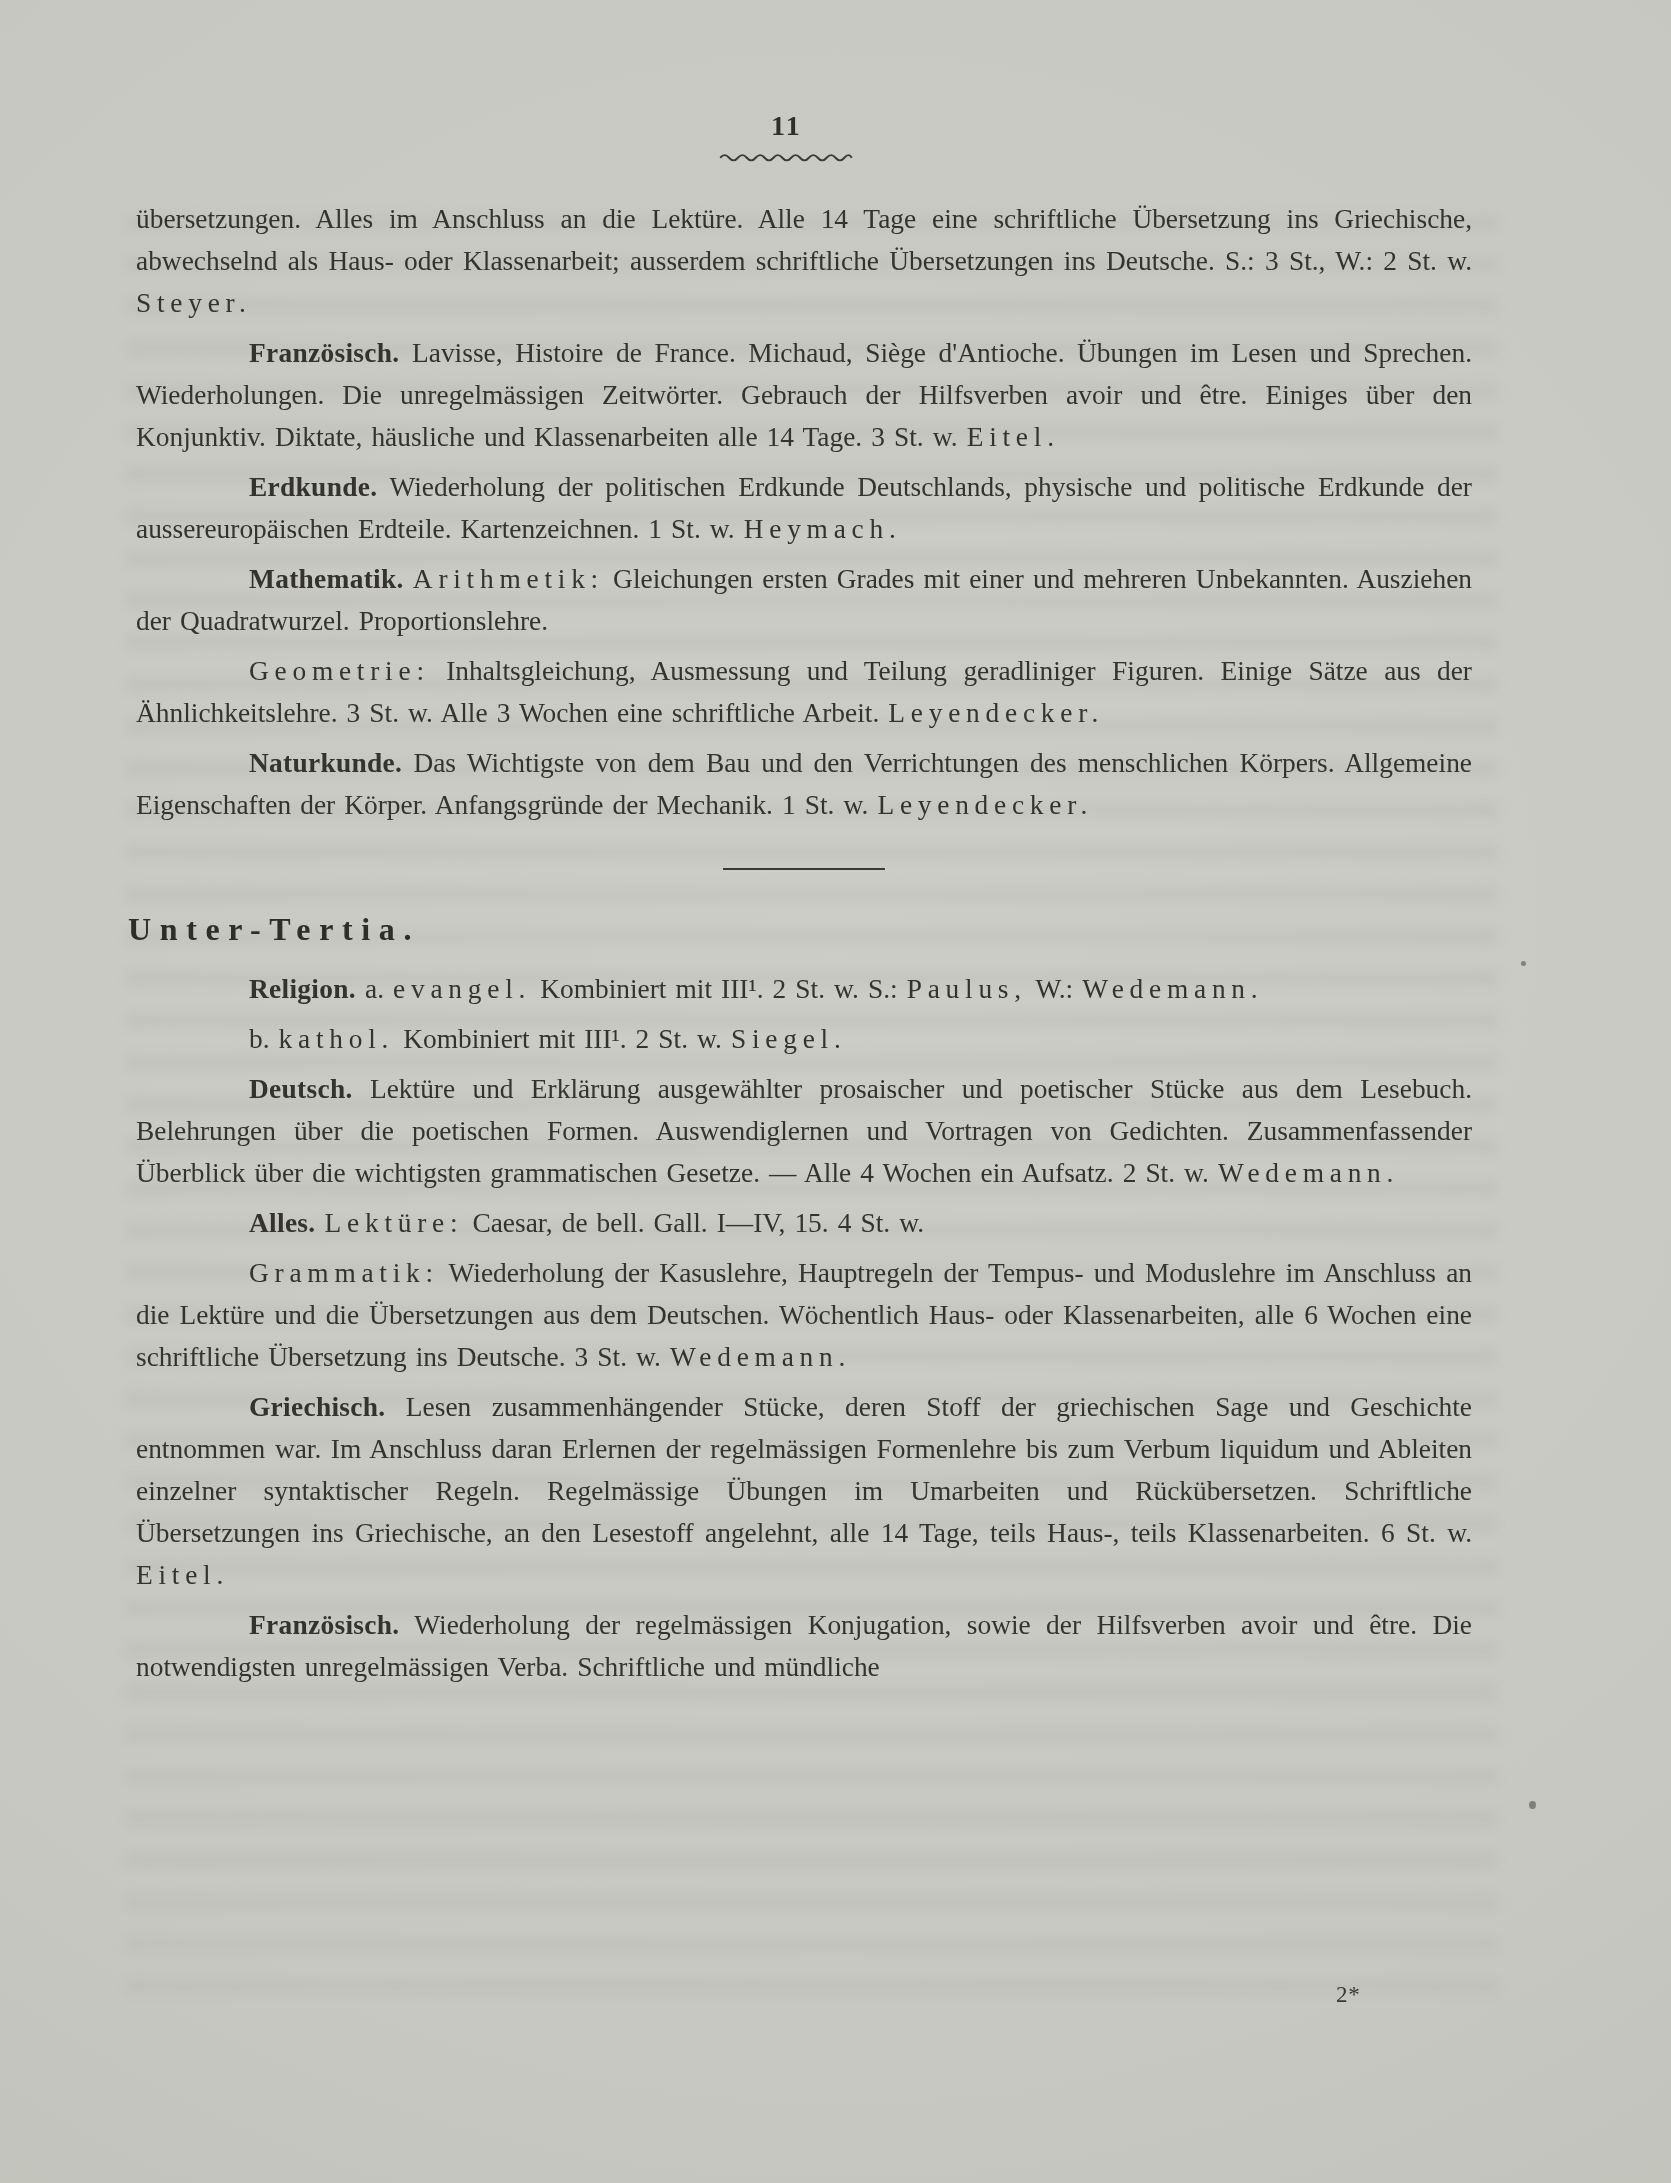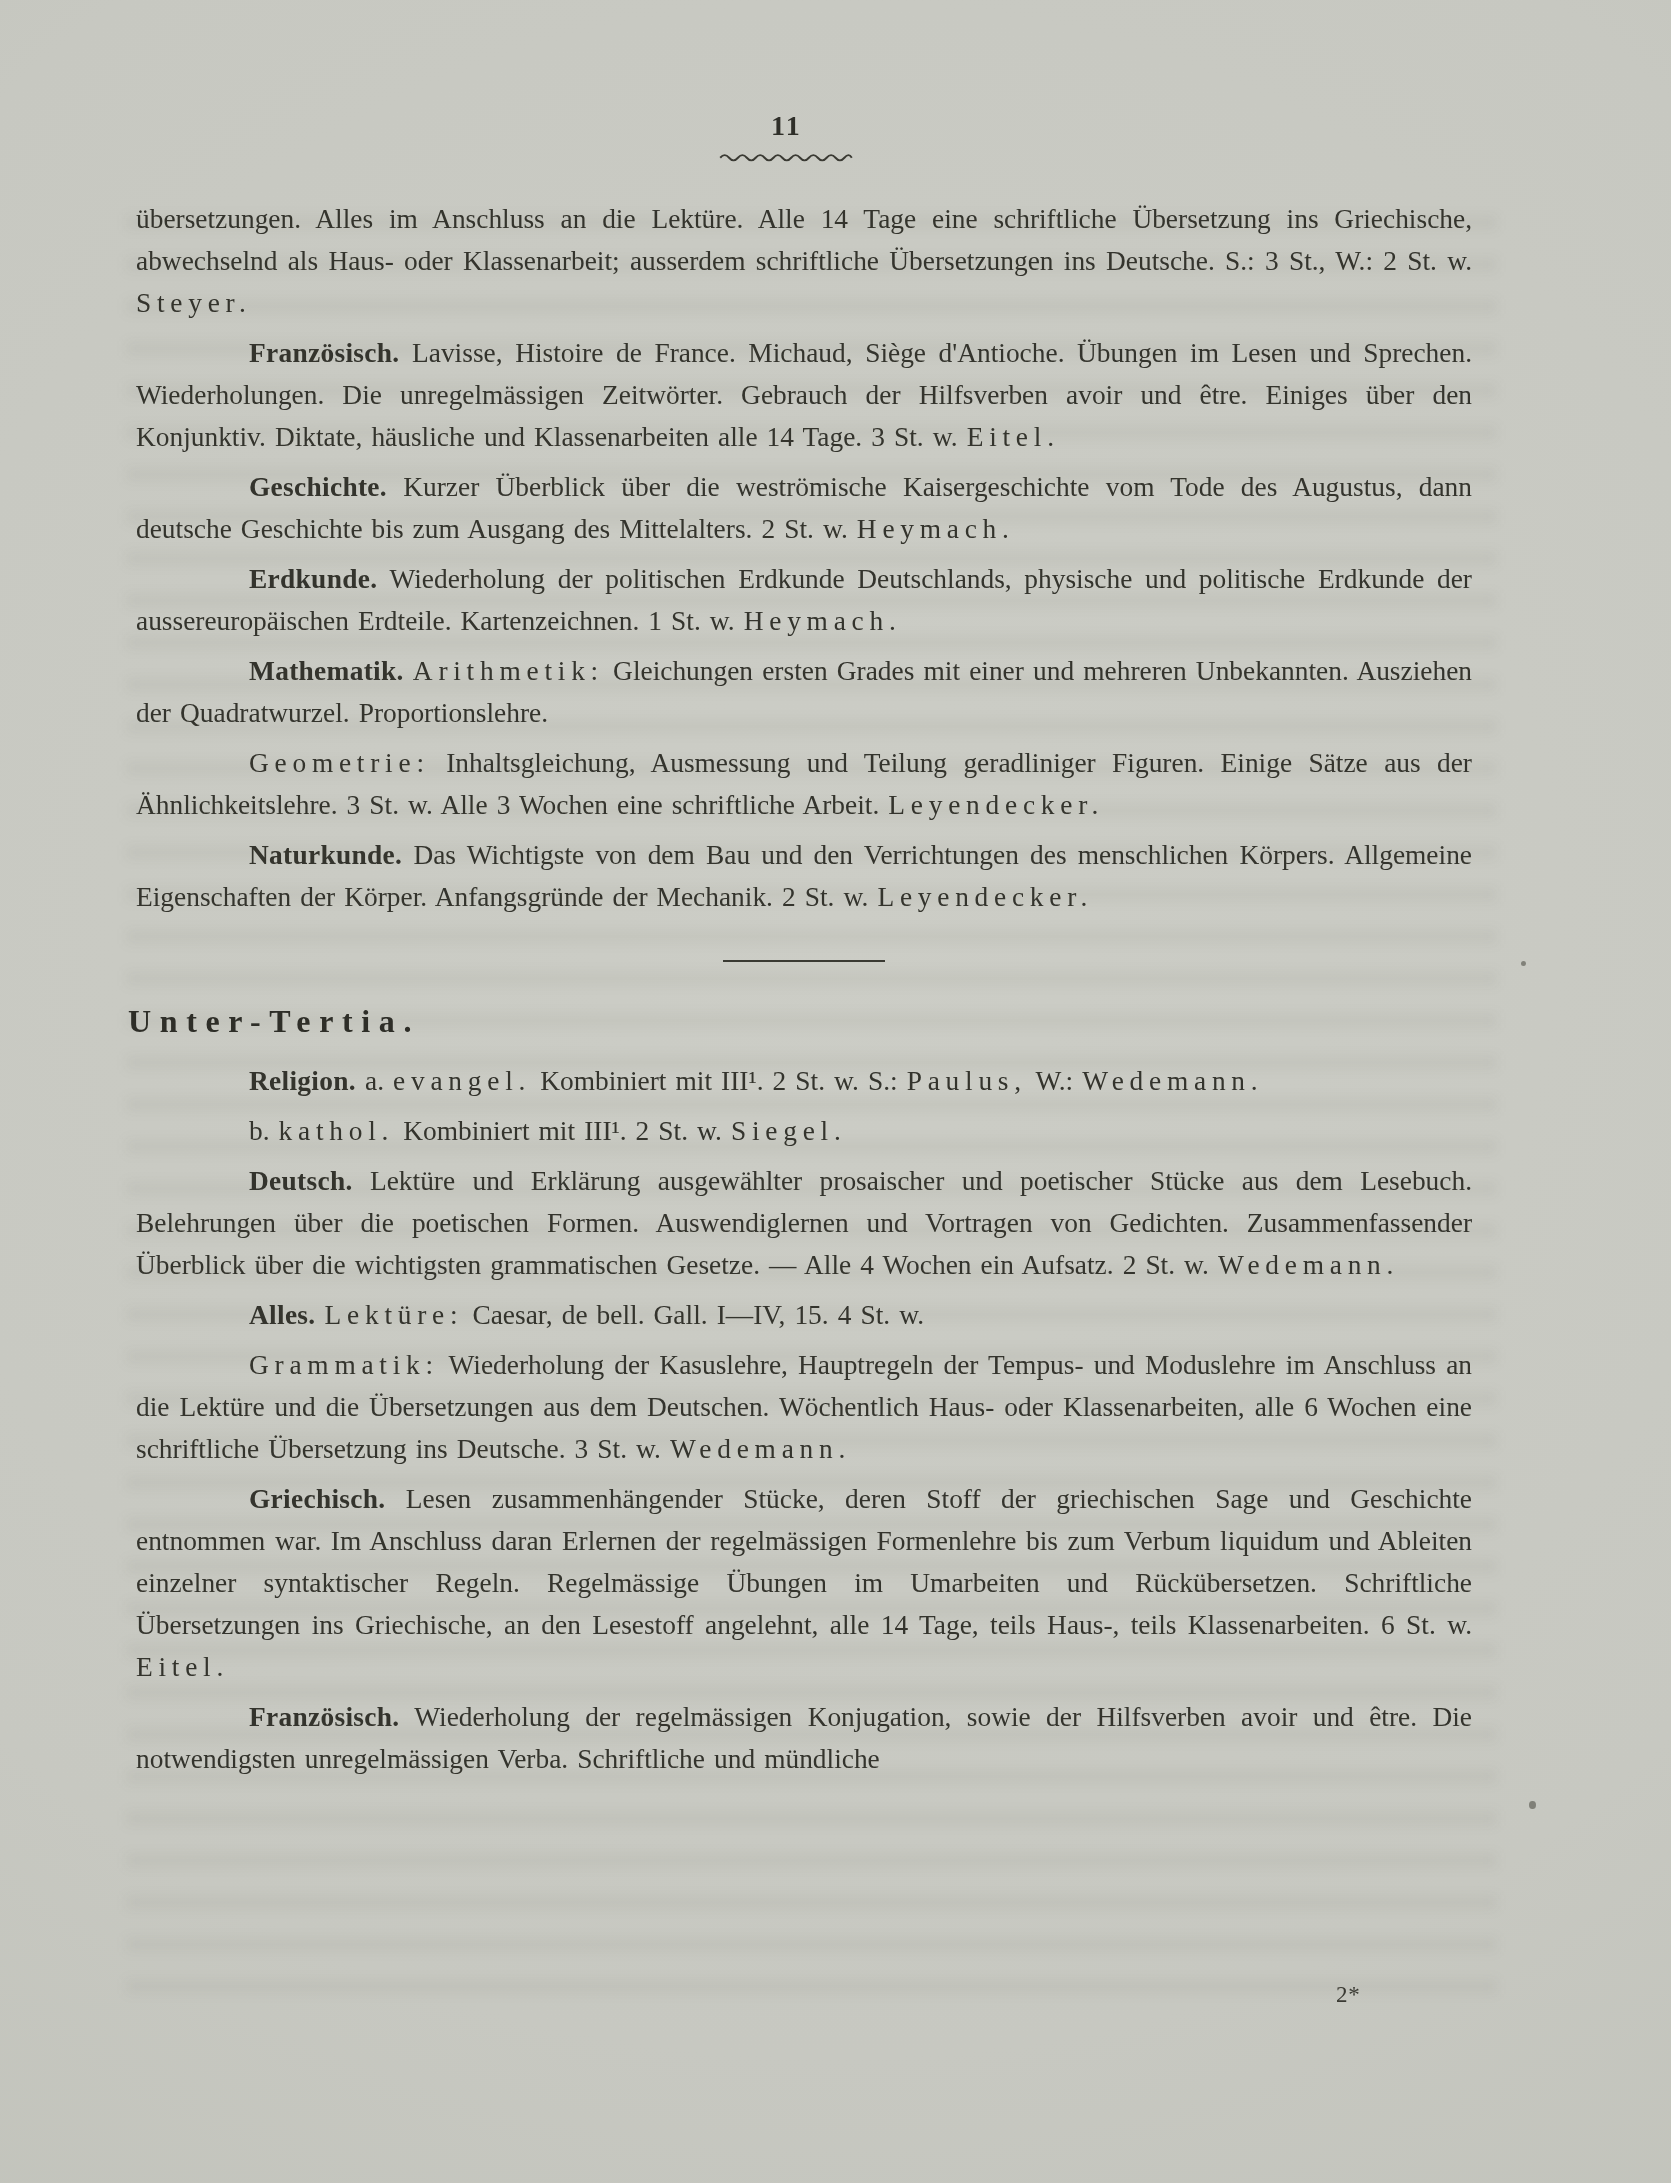--- a/index.html
+++ b/index.html
@@ -82,25 +82,24 @@
 
   <div class="page-number">11</div>
 
   <svg class="squiggle" viewBox="0 0 184 16" preserveAspectRatio="none" aria-hidden="true">
     <path d="M3 9 Q 9 2 15 9 T 27 9 T 39 9 T 51 9 T 63 9 T 75 9 T 87 9 T 99 9 T 111 9 T 123 9 T 135 9 T 147 9 T 159 9 T 171 9 T 181 9" fill="none" stroke="#3a3a33" stroke-width="2.6"></path>
   </svg>
 
   <div class="text-block">
       <p class="para"><span>übersetzungen. Alles im Anschluss an die Lektüre. Alle 14 Tage eine schriftliche Übersetzung ins Griechische, abwechselnd als Haus- oder Klassenarbeit; ausserdem schriftliche Übersetzungen ins Deutsche. S.: 3 St., W.: 2 St. w. </span><span class="seg-spaced">Steyer.</span></p>
       <p class="para indent"><span class="seg-bold">Französisch.</span><span> Lavisse, Histoire de France. Michaud, Siège d'Antioche. Übungen im Lesen und Sprechen. Wiederholungen. Die unregelmässigen Zeitwörter. Gebrauch der Hilfsverben avoir und être. Einiges über den Konjunktiv. Diktate, häusliche und Klassenarbeiten alle 14 Tage. 3 St. w. </span><span class="seg-spaced">Eitel.</span></p>
-      <p class="para indent"><span class="seg-bold">Geschichte.</span><span> Kurzer Überblick über die weströmische Kaisergeschichte vom Tode des Augustus, dann deutsche Geschichte bis zum Ausgang des Mittelalters. 2 St. w. </span><span class="seg-spaced">Heymach.</span></p>
       <p class="para indent"><span class="seg-bold">Erdkunde.</span><span> Wiederholung der politischen Erdkunde Deutschlands, physische und politische Erdkunde der aussereuropäischen Erdteile. Kartenzeichnen. 1 St. w. </span><span class="seg-spaced">Heymach.</span></p>
       <p class="para indent"><span class="seg-bold">Mathematik.</span><span> </span><span class="seg-spaced">Arithmetik:</span><span> Gleichungen ersten Grades mit einer und mehreren Unbekannten. Ausziehen der Quadratwurzel. Proportionslehre.</span></p>
       <p class="para indent"><span class="seg-spaced">Geometrie:</span><span> Inhaltsgleichung, Ausmessung und Teilung geradliniger Figuren. Einige Sätze aus der Ähnlichkeitslehre. 3 St. w. Alle 3 Wochen eine schriftliche Arbeit. </span><span class="seg-spaced">Leyendecker.</span></p>
-      <p class="para indent"><span class="seg-bold">Naturkunde.</span><span> Das Wichtigste von dem Bau und den Verrichtungen des menschlichen Körpers. Allgemeine Eigenschaften der Körper. Anfangsgründe der Mechanik. 2 St. w. </span><span class="seg-spaced">Leyendecker.</span></p>
+      <p class="para indent"><span class="seg-bold">Naturkunde.</span><span> Das Wichtigste von dem Bau und den Verrichtungen des menschlichen Körpers. Allgemeine Eigenschaften der Körper. Anfangsgründe der Mechanik. 1 St. w. </span><span class="seg-spaced">Leyendecker.</span></p>
       <div class="divider"></div>
       <h2 class="heading">Unter-Tertia.</h2>
       <p class="para indent"><span class="seg-bold">Religion.</span><span> a. </span><span class="seg-spaced">evangel.</span><span> Kombiniert mit III¹. 2 St. w. S.: </span><span class="seg-spaced">Paulus,</span><span> W.: </span><span class="seg-spaced">Wedemann.</span></p>
       <p class="para indent"><span>b. </span><span class="seg-spaced">kathol.</span><span> Kombiniert mit III¹. 2 St. w. </span><span class="seg-spaced">Siegel.</span></p>
       <p class="para indent"><span class="seg-bold">Deutsch.</span><span> Lektüre und Erklärung ausgewählter prosaischer und poetischer Stücke aus dem Lesebuch. Belehrungen über die poetischen Formen. Auswendiglernen und Vortragen von Gedichten. Zusammenfassender Überblick über die wichtigsten grammatischen Gesetze. — Alle 4 Wochen ein Aufsatz. 2 St. w. </span><span class="seg-spaced">Wedemann.</span></p>
       <p class="para indent"><span class="seg-bold">Alles.</span><span> </span><span class="seg-spaced">Lektüre:</span><span> Caesar, de bell. Gall. I—IV, 15. 4 St. w.</span></p>
       <p class="para indent"><span class="seg-spaced">Grammatik:</span><span> Wiederholung der Kasuslehre, Hauptregeln der Tempus- und Moduslehre im Anschluss an die Lektüre und die Übersetzungen aus dem Deutschen. Wöchentlich Haus- oder Klassenarbeiten, alle 6 Wochen eine schriftliche Übersetzung ins Deutsche. 3 St. w. </span><span class="seg-spaced">Wedemann.</span></p>
       <p class="para indent"><span class="seg-bold">Griechisch.</span><span> Lesen zusammenhängender Stücke, deren Stoff der griechischen Sage und Geschichte entnommen war. Im Anschluss daran Erlernen der regelmässigen Formenlehre bis zum Verbum liquidum und Ableiten einzelner syntaktischer Regeln. Regelmässige Übungen im Umarbeiten und Rückübersetzen. Schriftliche Übersetzungen ins Griechische, an den Lesestoff angelehnt, alle 14 Tage, teils Haus-, teils Klassenarbeiten. 6 St. w. </span><span class="seg-spaced">Eitel.</span></p>
       <p class="para indent"><span class="seg-bold">Französisch.</span><span> Wiederholung der regelmässigen Konjugation, sowie der Hilfsverben avoir und être. Die notwendigsten unregelmässigen Verba. Schriftliche und mündliche</span></p>
     </div>

